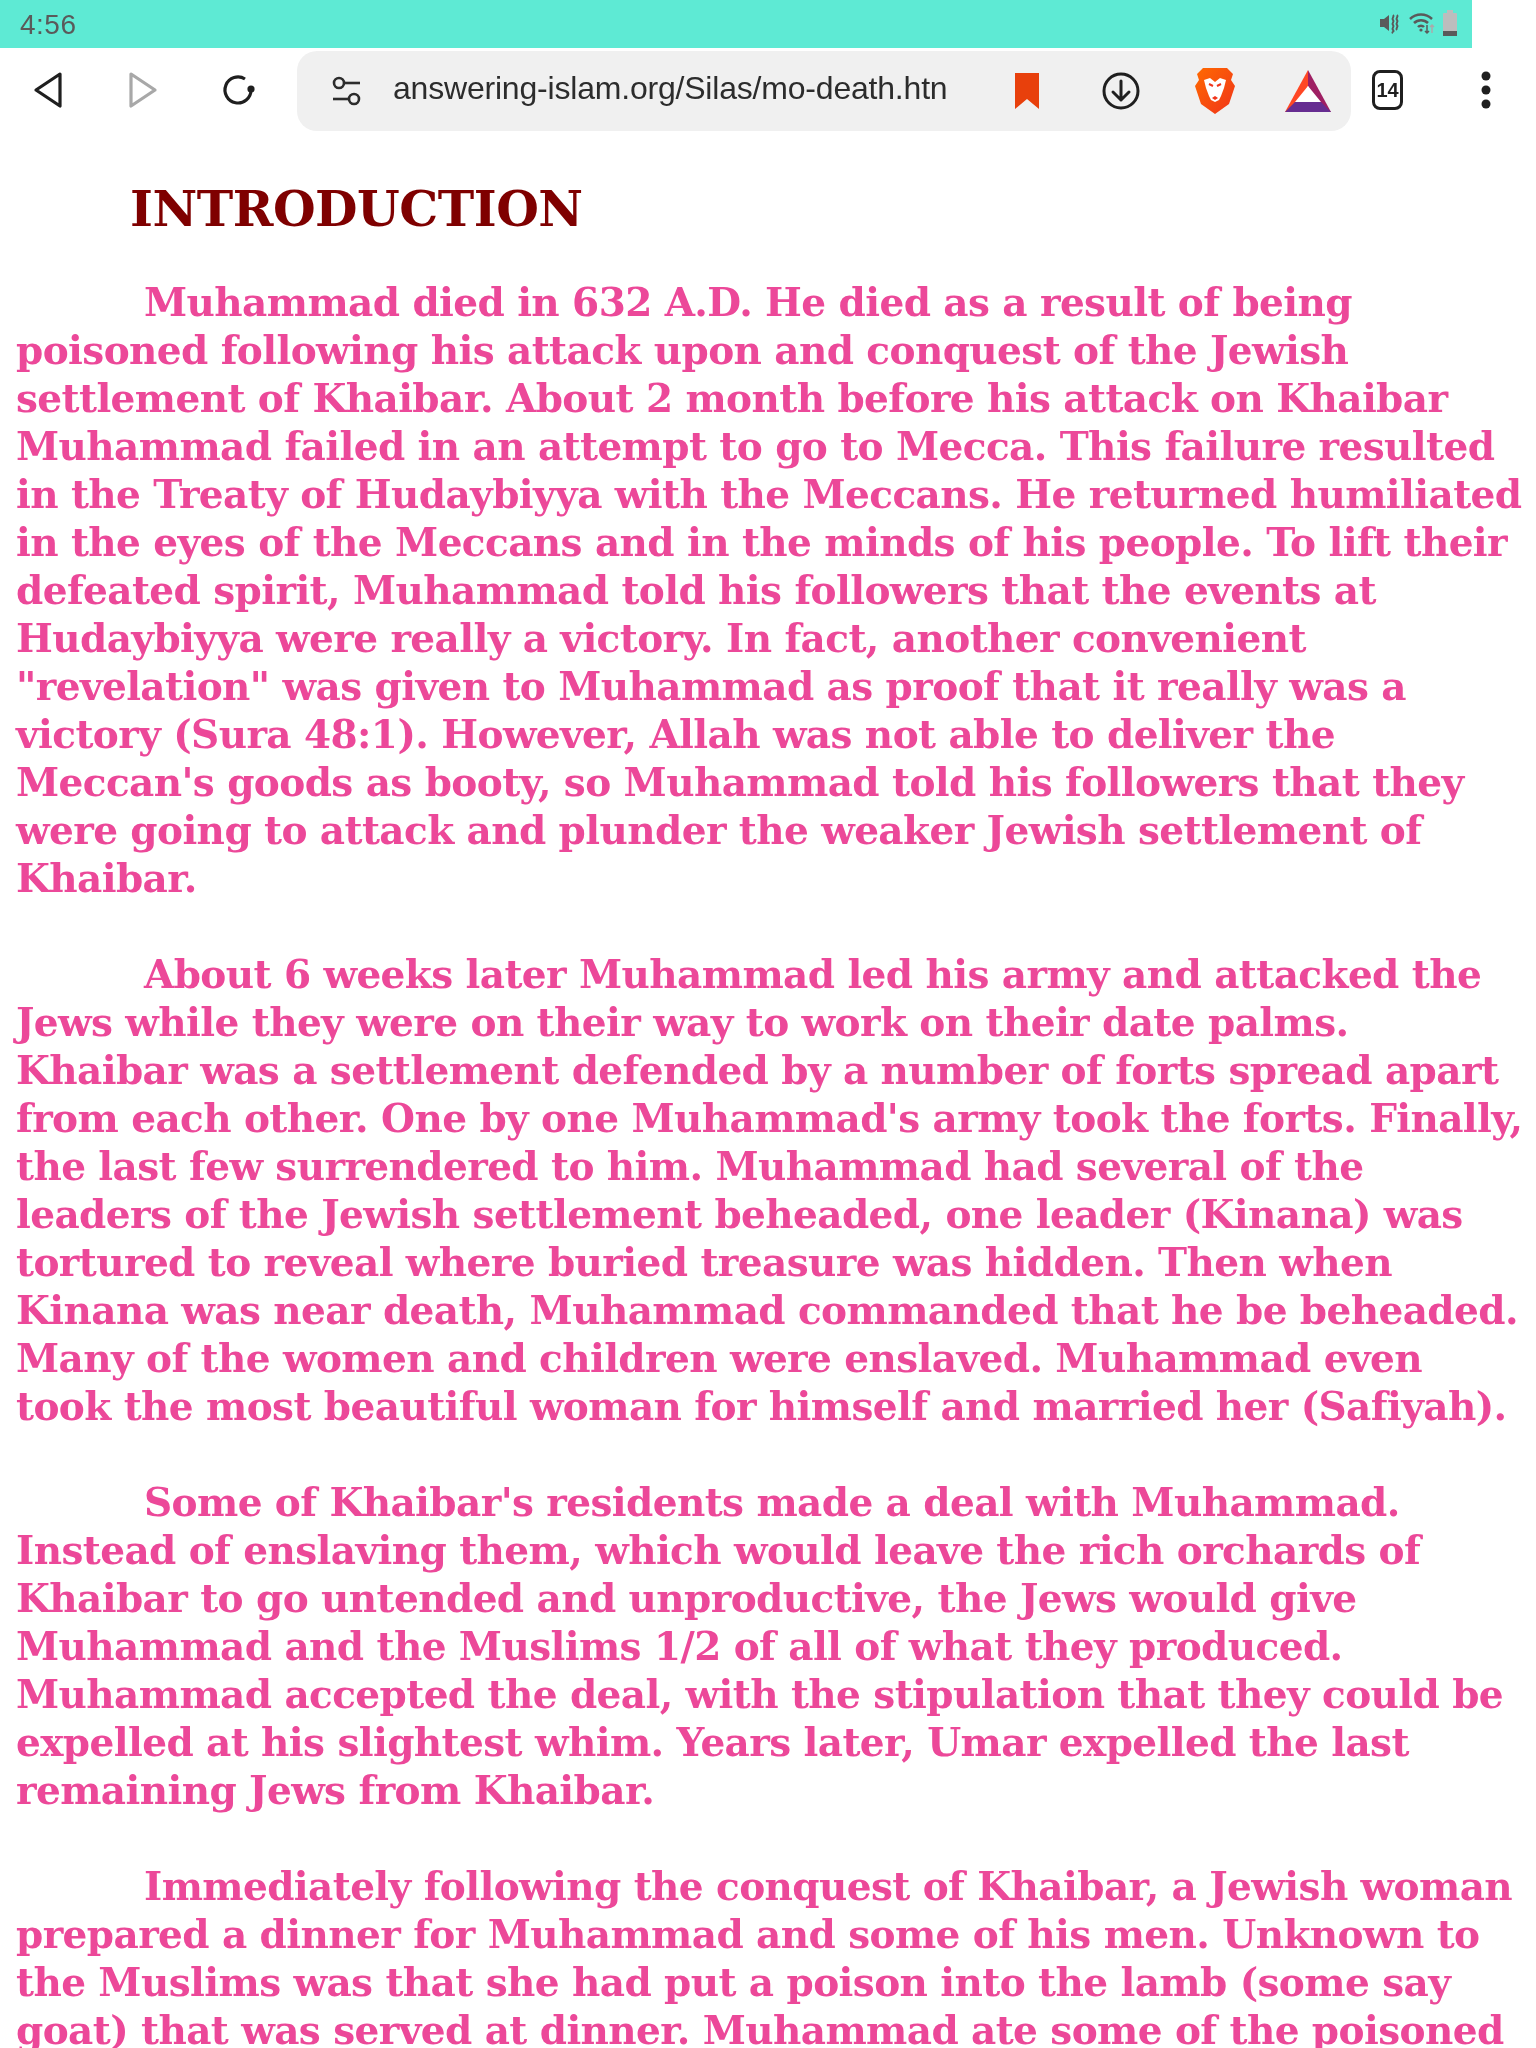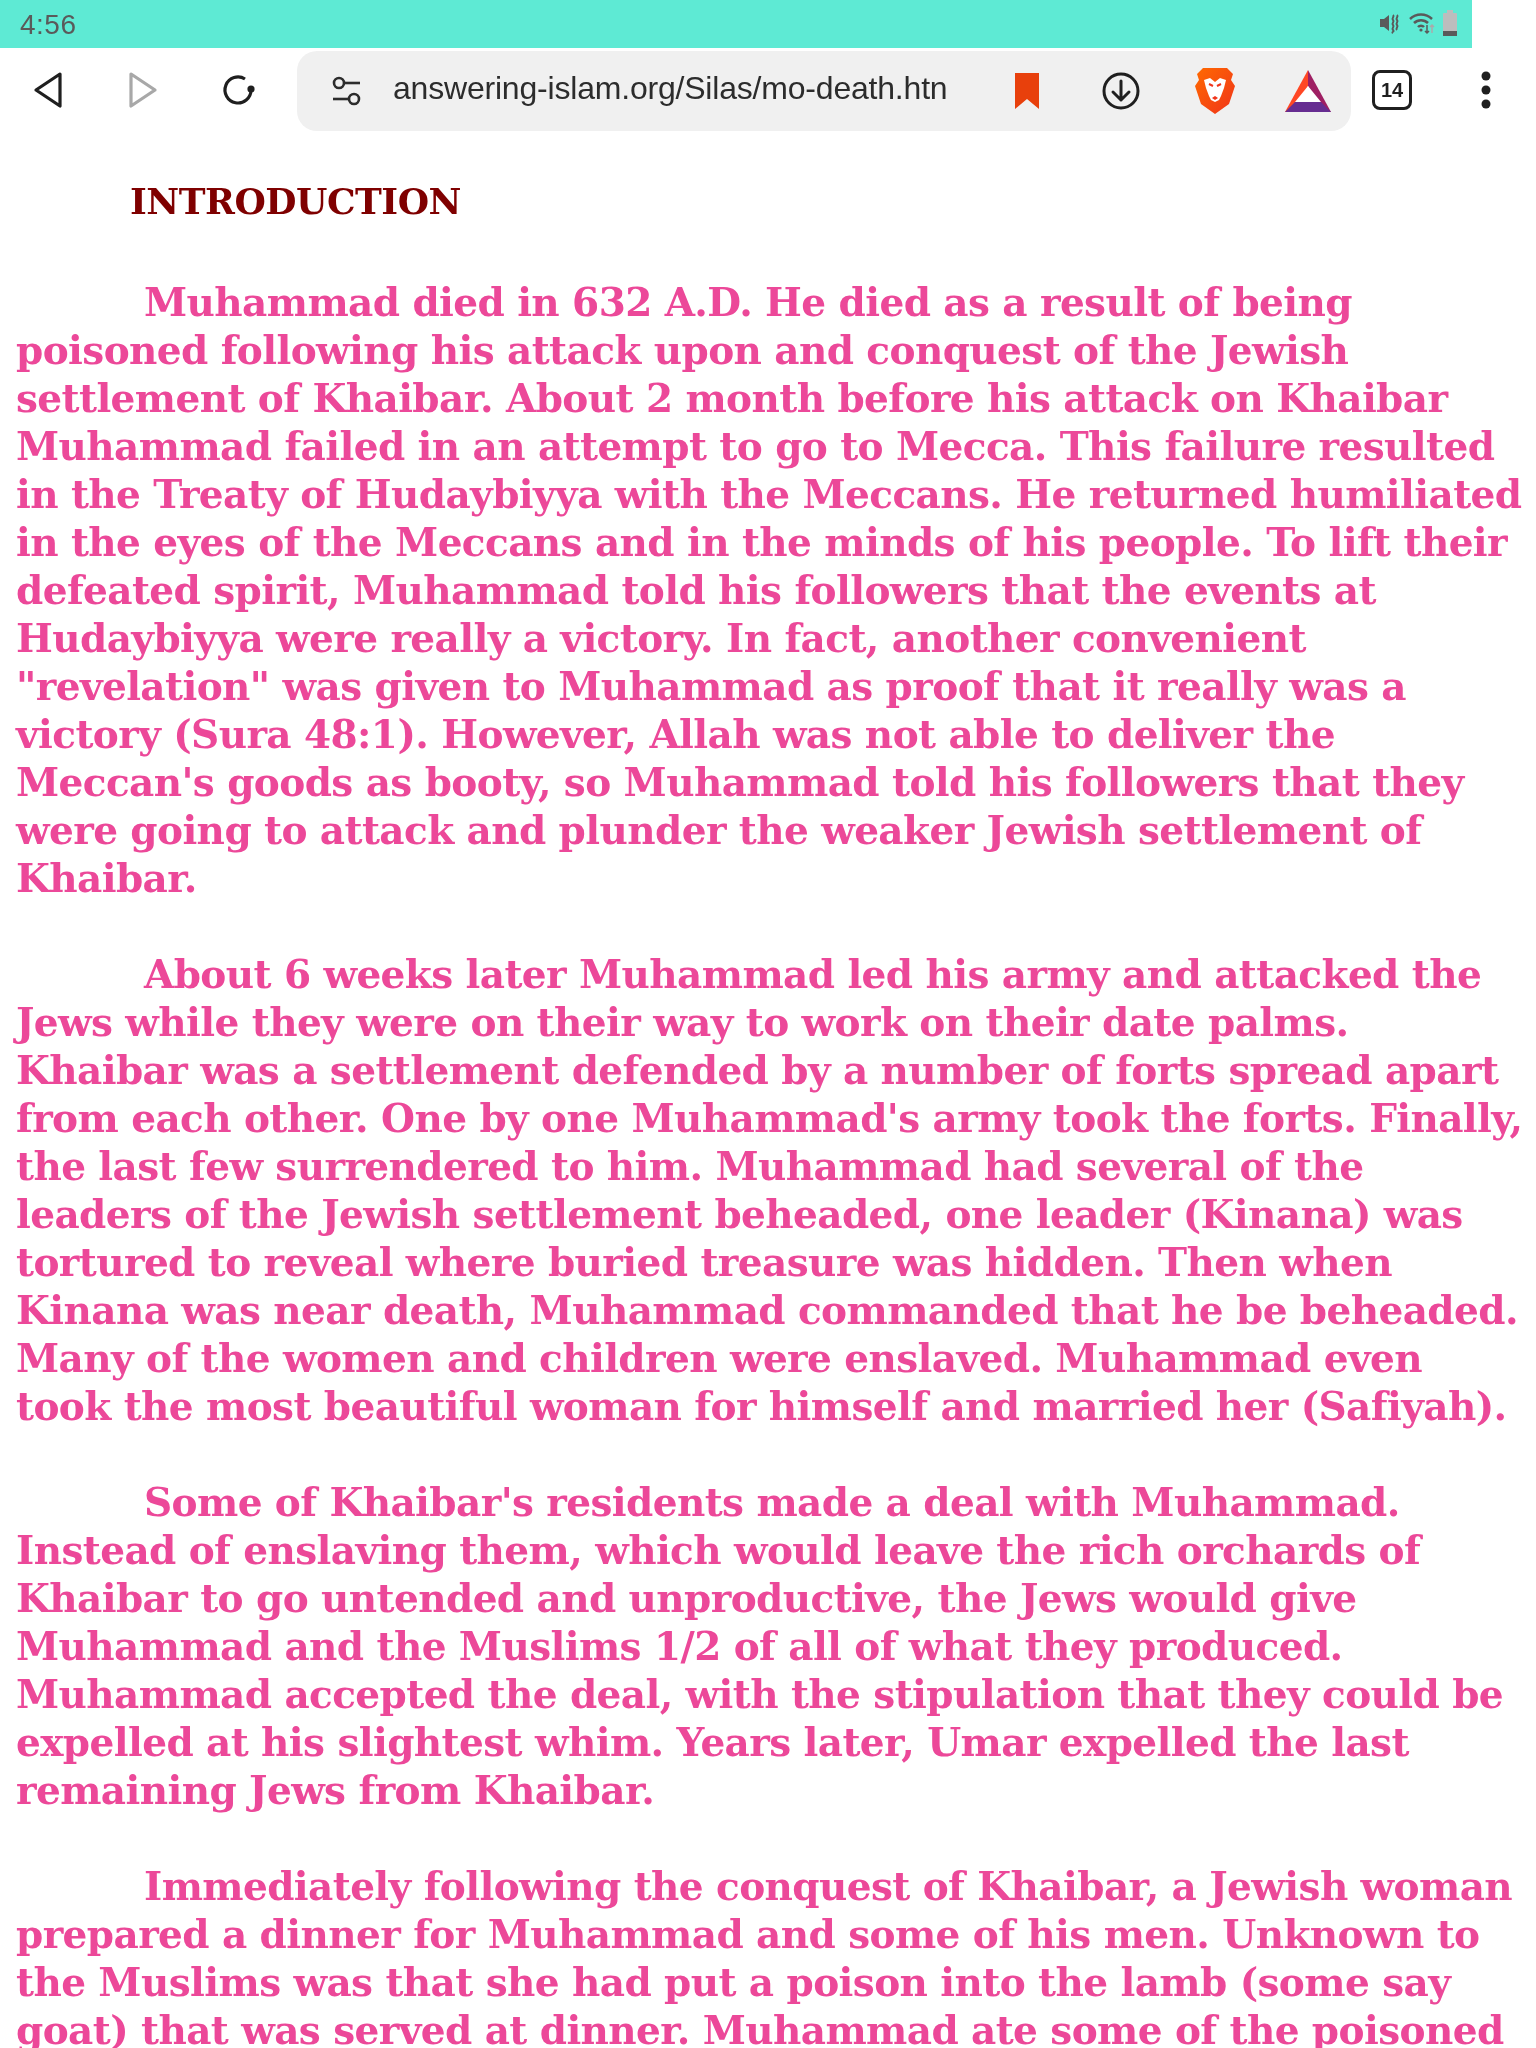--- a/index.html
+++ b/index.html
@@ -30,32 +30,32 @@
     position: absolute; left: 289px; top: 3px; width: 1054px; height: 80px;
     background: #f0f0f0; border-radius: 20px; margin-left: 8px;
   }
   .url-settings { position: absolute; left: 30px; top: 20px; width: 40px; height: 40px; display: flex; align-items: center; justify-content: center; }
   .url-text {
     position: absolute; left: 96px; top: 19px; width: 580px; overflow: hidden; white-space: nowrap;
     font-size: 32px; color: #2c2c2c; letter-spacing: -0.2px;
   }
   .url-icon { position: absolute; top: 16px; width: 48px; height: 48px; display: flex; align-items: center; justify-content: center; }
   .tab-count {
-    position: absolute; left: 1372px; top: 22px; width: 40px; height: 40px;
+    position: absolute; left: 1372px; top: 22px; width: 31px; height: 40px;
     border: 3px solid #1f1f1f; border-radius: 8px;
     font-size: 20px; font-weight: bold; color: #1f1f1f;
     display: flex; align-items: center; justify-content: center;
   }
 
   
   .page { position: absolute; left: 0; top: 136px; width: 1536px; }
   .heading {
     position: absolute; left: 130px; top: 44px;
     font-family: "DejaVu Serif", "Liberation Serif", serif;
-    font-weight: bold; font-size: 36px; color: #7f0000;
+    font-weight: bold; font-size: 49px; color: #7f0000;
     letter-spacing: -0.5px;
   }
   .article {
     position: absolute; left: 16px; top: 142px; width: 1508px;
     font-family: "DejaVu Serif", "Liberation Serif", serif;
     font-size: 39px; line-height: 48px; color: #ec4899;
     letter-spacing: -0.6px;
     font-weight: bold;
   }
   .para { text-indent: 128px; margin-bottom: 48px; word-spacing: 0px; }

